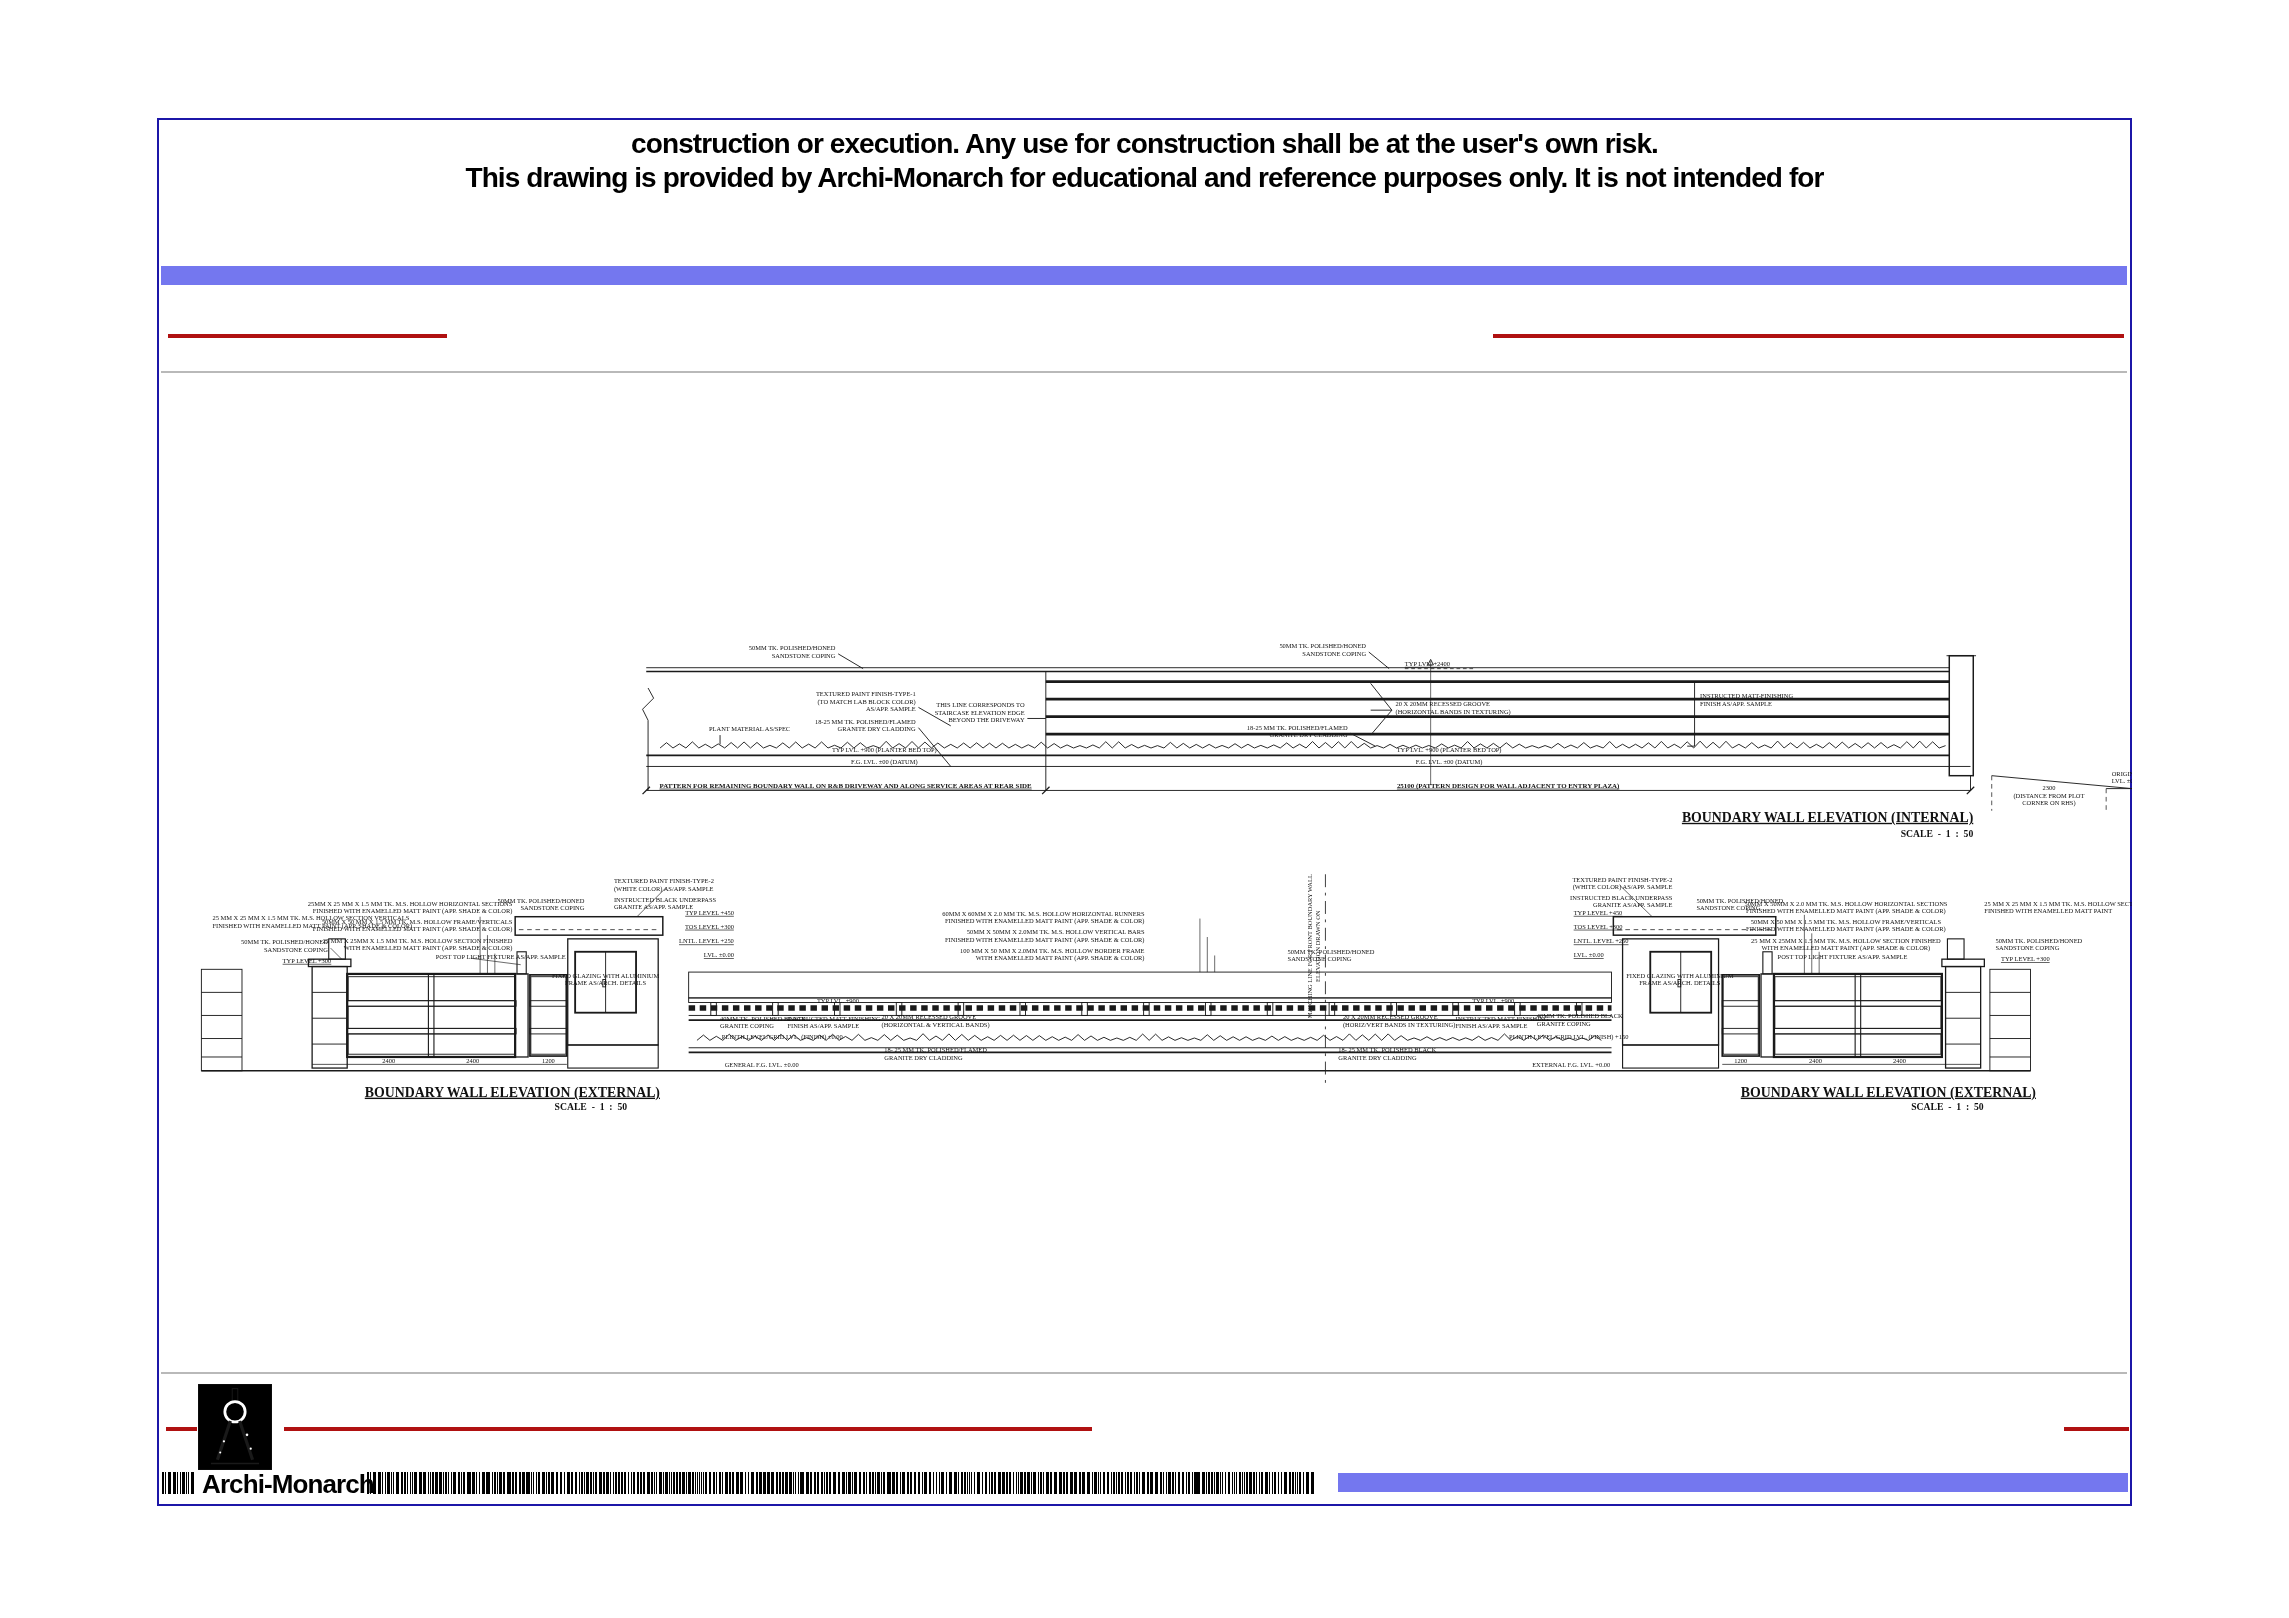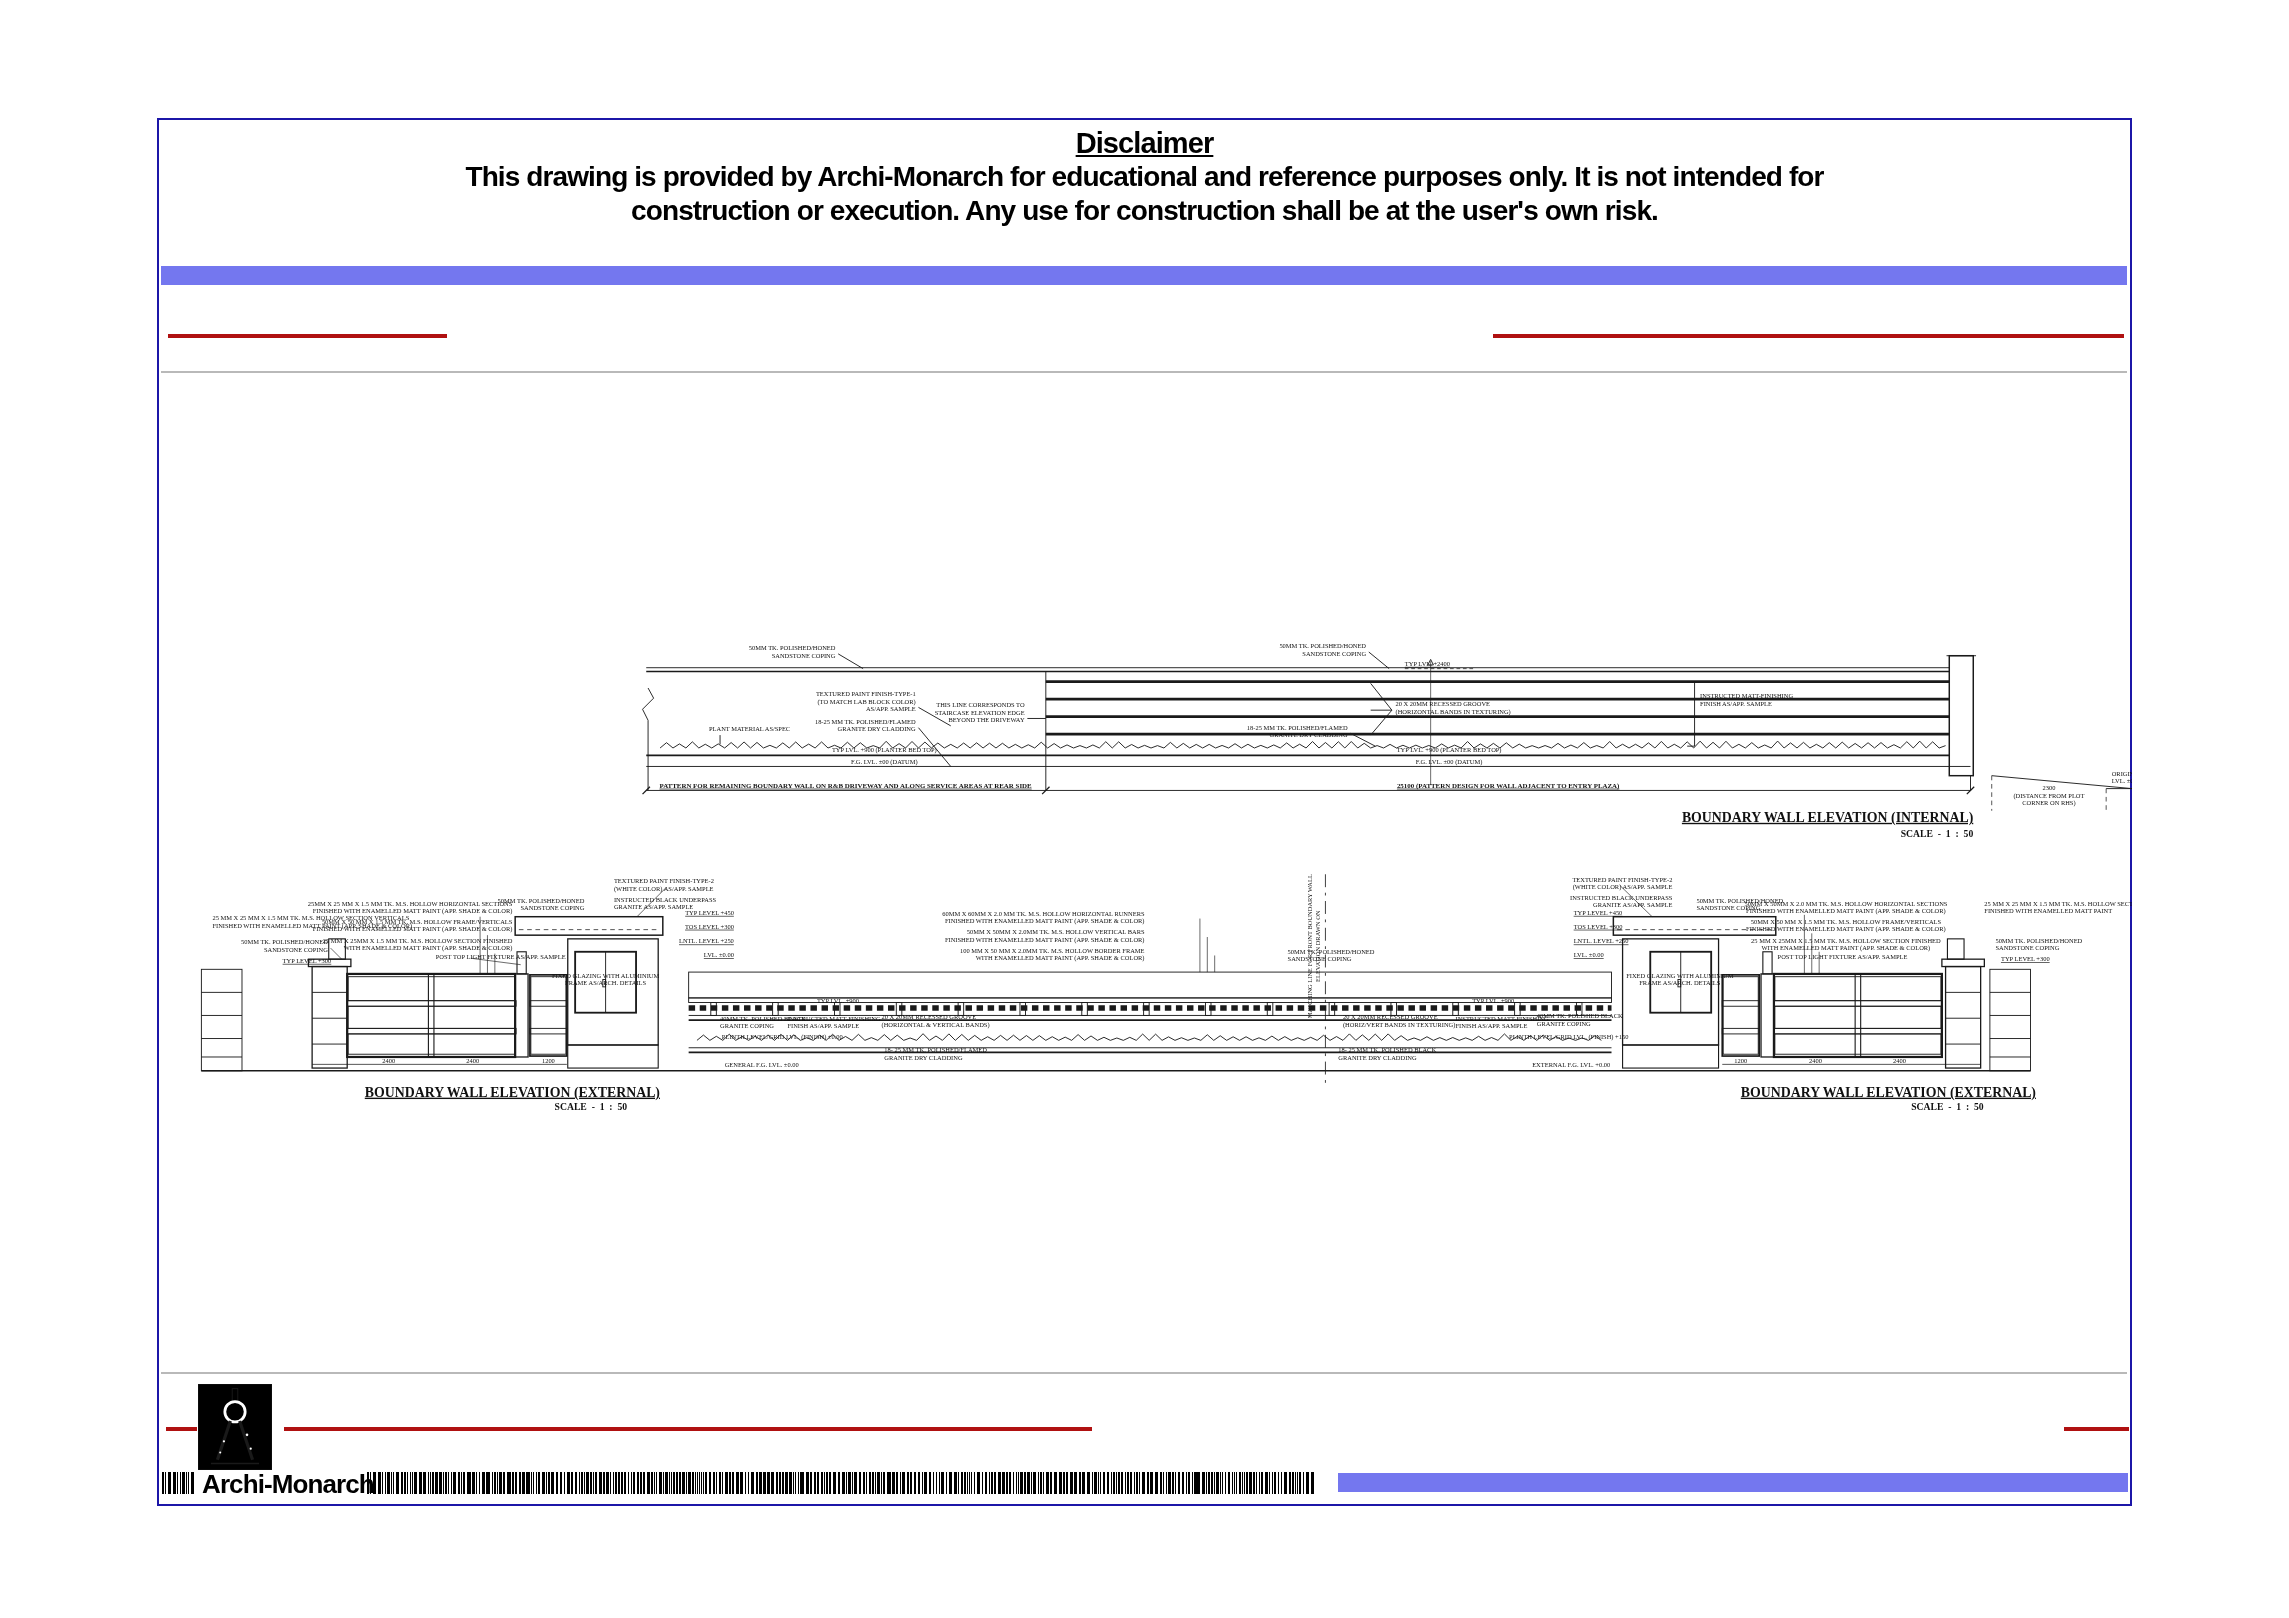--- a/index.html
+++ b/index.html
@@ -33,23 +33,22 @@
   .brand{position:absolute;left:202px;top:1469px;font-size:26px;font-weight:bold;letter-spacing:-0.9px;}
   .band-bottom{left:1338px;top:1473px;width:790px;}
 </style>
 </head>
 <body>
 
 <div id="page">
   <div class="frame"></div>
 
   <div class="disclaimer">
-    <div class="disc-title">Disclaimer</div>
+    <div class="disc-line">construction or execution. Any use for construction shall be at the user's own risk.</div>
     <div class="disc-line">This drawing is provided by Archi-Monarch for educational and reference purposes only. It is not intended for</div>
-    <div class="disc-line">construction or execution. Any use for construction shall be at the user's own risk.</div>
   </div>
 
   <div class="band band-top"></div>
 
   <div class="redline" style="left:168px;top:334px;width:279px;"></div>
   <div class="redline" style="left:1493px;top:334px;width:631px;"></div>
   <div class="gray-rule" style="top:371px;"></div>
 
   <svg id="svg-internal" style="position:absolute;left:637px;top:637px;" width="1495" height="222" viewBox="0 0 1620 240">
     <g stroke-width="1">

